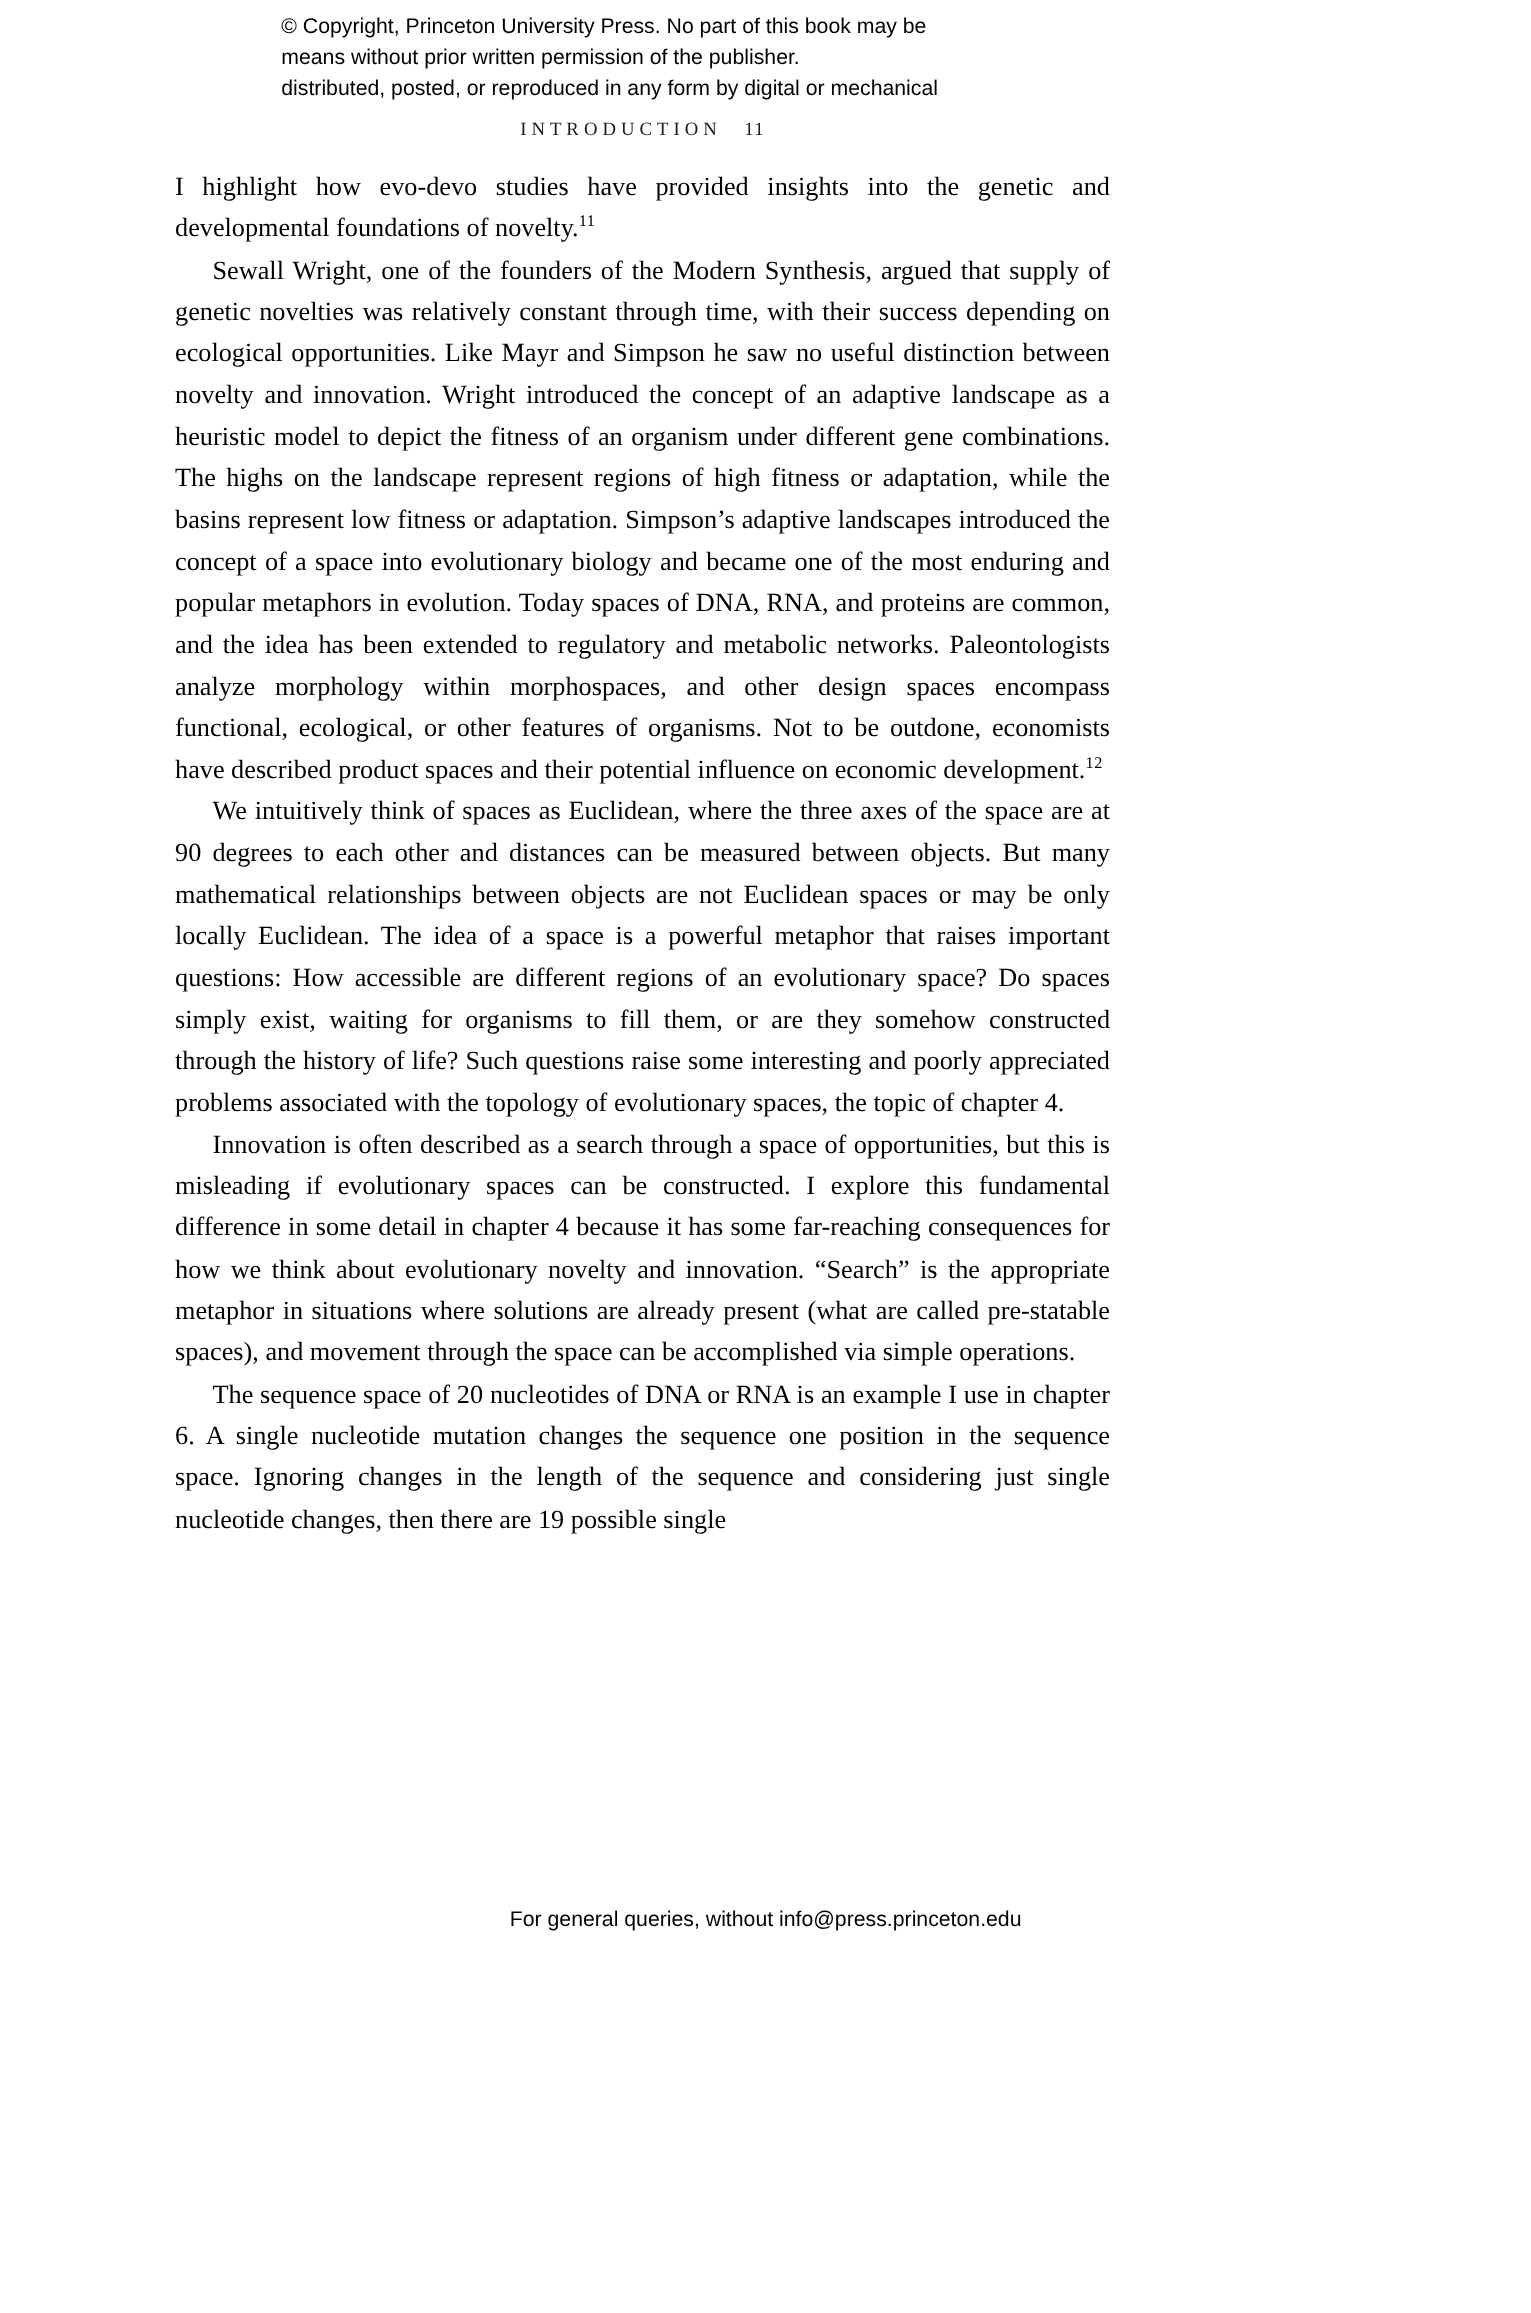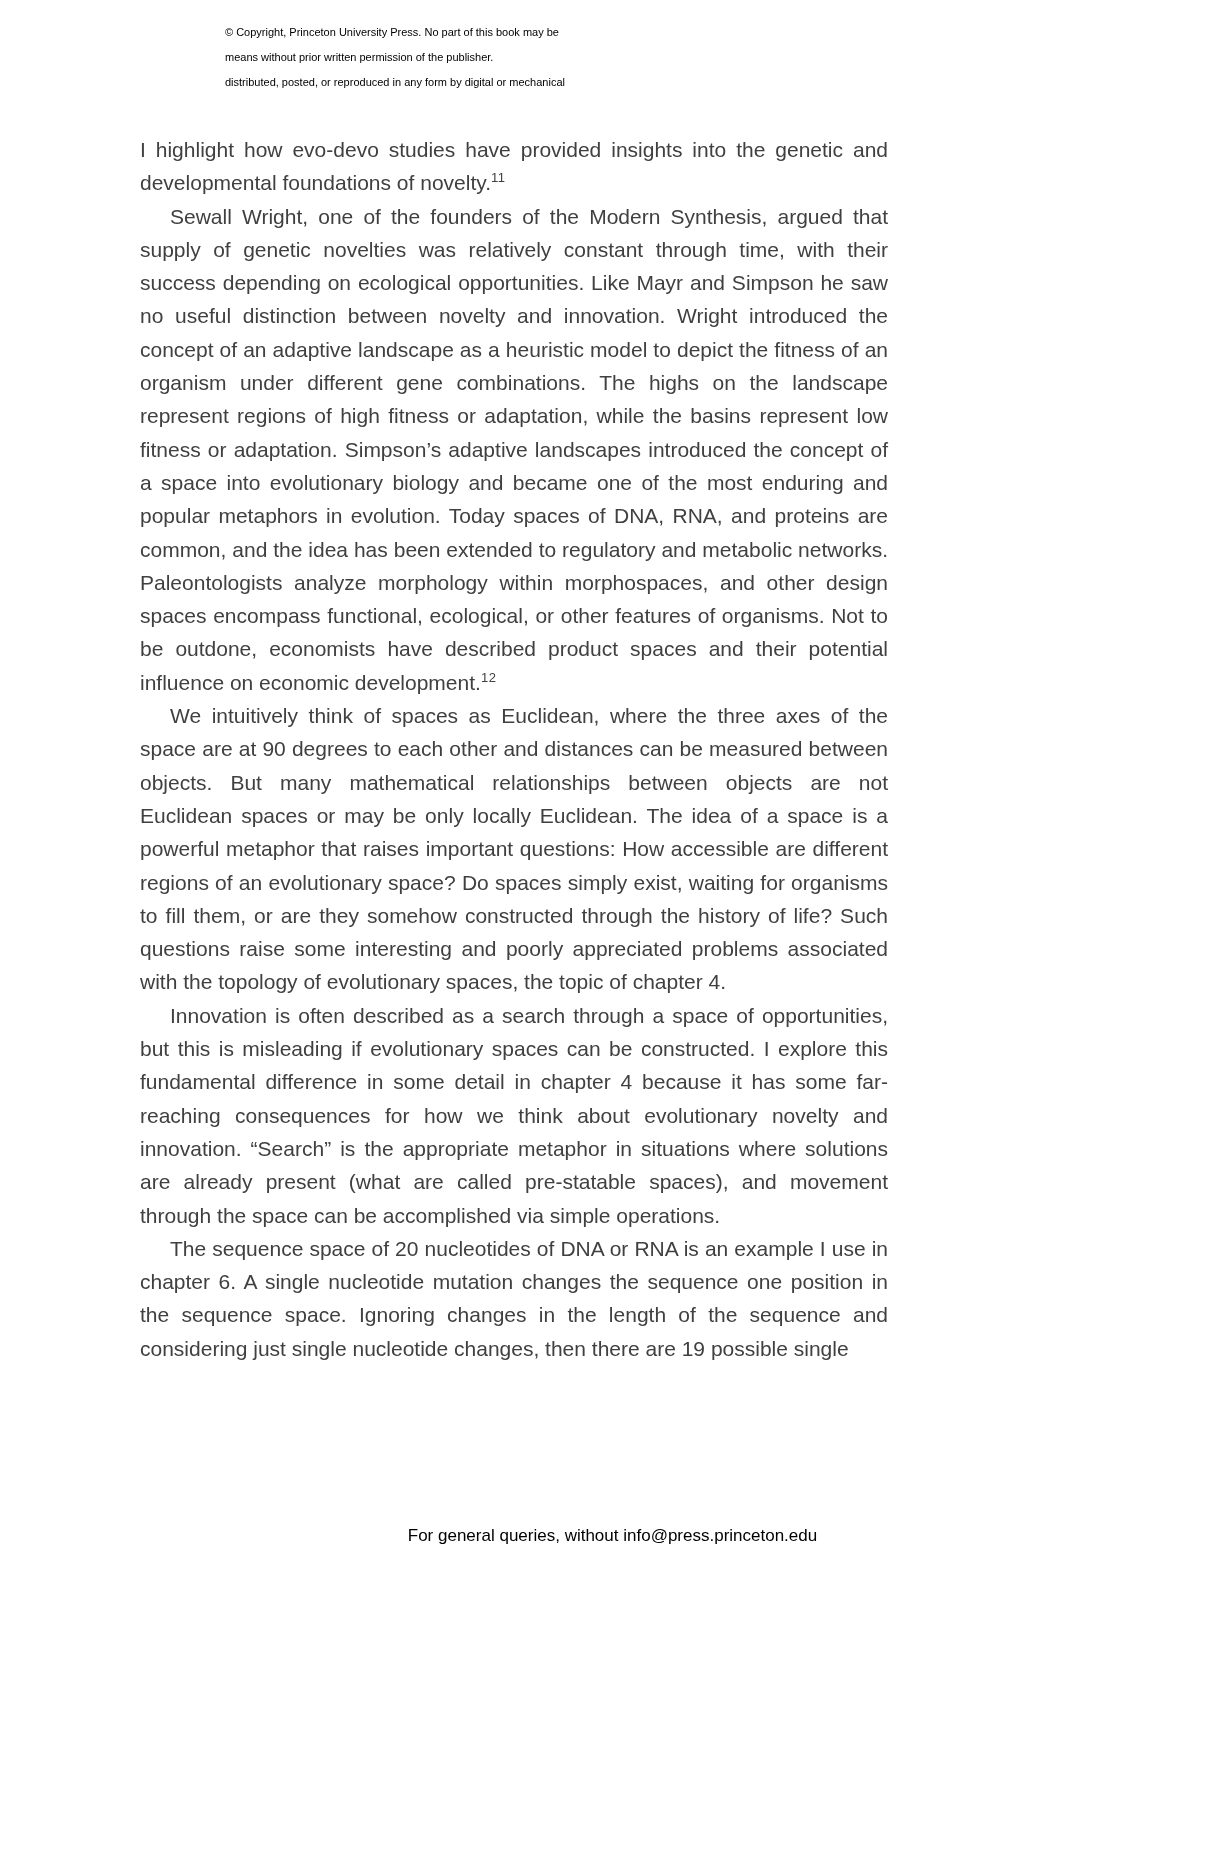--- a/index.html
+++ b/index.html
@@ -12,23 +12,23 @@
     width: 1225px;
     height: 1850px;
     background: #ffffff;
     color: #1a1a1a;
     overflow: hidden;
     font-family: "Liberation Serif", serif;
   }
   .copyright {
     position: absolute;
     left: 225px;
-    top: 20px;
+    top: 8px;
     font-family: "Liberation Sans", sans-serif;
-    font-size: 11px;
+    font-size: 17px;
     line-height: 25px;
     color: #000000;
     text-align: left;
   }
   .running-head {
     position: absolute;
     left: 140px;
     top: 96px;
     width: 748px;
     text-align: center;
@@ -41,25 +41,25 @@
   }
   .rh-page {
     margin-left: 18px;
     letter-spacing: 1px;
   }
   .body-text {
     position: absolute;
     left: 140px;
     top: 133px;
     width: 748px;
-    font-family: Liberation Sans, sans-serif;
+    font-family: Liberation Serif, serif;
     font-size: 21px;
     line-height: 33.3px;
     text-align: justify;
-    color: #404040;
+    color: #000000;
   }
   .para {
     margin: 0;
     padding: 0;
     text-indent: 30px;
   }
   .para.no-indent {
     text-indent: 0;
   }
   .fn {
@@ -83,20 +83,23 @@
 <body>
 
 <div class="page">
 
   <div class="copyright">
     <div>© Copyright, Princeton University Press. No part of this book may be</div>
     <div>means without prior written permission of the publisher.</div>
     <div>distributed, posted, or reproduced in any form by digital or mechanical</div>
   </div>
 
+  <div class="running-head">
+    <span class="rh-title">INTRODUCTION</span><span class="rh-page">11</span>
+  </div>
 
   <div class="body-text">
     <p class="para no-indent"><span>I highlight how evo-devo studies have provided insights into the genetic and developmental foundations of novelty.</span><sup class="fn">11</sup></p>
     <p class="para"><span>Sewall Wright, one of the founders of the Modern Synthesis, argued that supply of genetic novelties was relatively constant through time, with their success depending on ecological opportunities. Like Mayr and Simpson he saw no useful distinction between novelty and innovation. Wright introduced the concept of an adaptive landscape as a heuristic model to depict the fitness of an organism under different gene combinations. The highs on the landscape represent regions of high fitness or adaptation, while the basins represent low fitness or adaptation. Simpson’s adaptive landscapes introduced the concept of a space into evolutionary biology and became one of the most enduring and popular metaphors in evolution. Today spaces of DNA, RNA, and proteins are common, and the idea has been extended to regulatory and metabolic networks. Paleontologists analyze morphology within morphospaces, and other design spaces encompass functional, ecological, or other features of organisms. Not to be outdone, economists have described product spaces and their potential influence on economic development.</span><sup class="fn">12</sup></p>
     <p class="para"><span>We intuitively think of spaces as Euclidean, where the three axes of the space are at 90 degrees to each other and distances can be measured between objects. But many mathematical relationships between objects are not Euclidean spaces or may be only locally Euclidean. The idea of a space is a powerful metaphor that raises important questions: How accessible are different regions of an evolutionary space? Do spaces simply exist, waiting for organisms to fill them, or are they somehow constructed through the history of life? Such questions raise some interesting and poorly appreciated problems associated with the topology of evolutionary spaces, the topic of chapter 4.</span></p>
     <p class="para"><span>Innovation is often described as a search through a space of opportunities, but this is misleading if evolutionary spaces can be constructed. I explore this fundamental difference in some detail in chapter 4 because it has some far-reaching consequences for how we think about evolutionary novelty and innovation. “Search” is the appropriate metaphor in situations where solutions are already present (what are called pre-statable spaces), and movement through the space can be accomplished via simple operations.</span></p>
     <p class="para"><span>The sequence space of 20 nucleotides of DNA or RNA is an example I use in chapter 6. A single nucleotide mutation changes the sequence one position in the sequence space. Ignoring changes in the length of the sequence and considering just single nucleotide changes, then there are 19 possible single</span></p>
   </div>
 
   <div class="footer">

